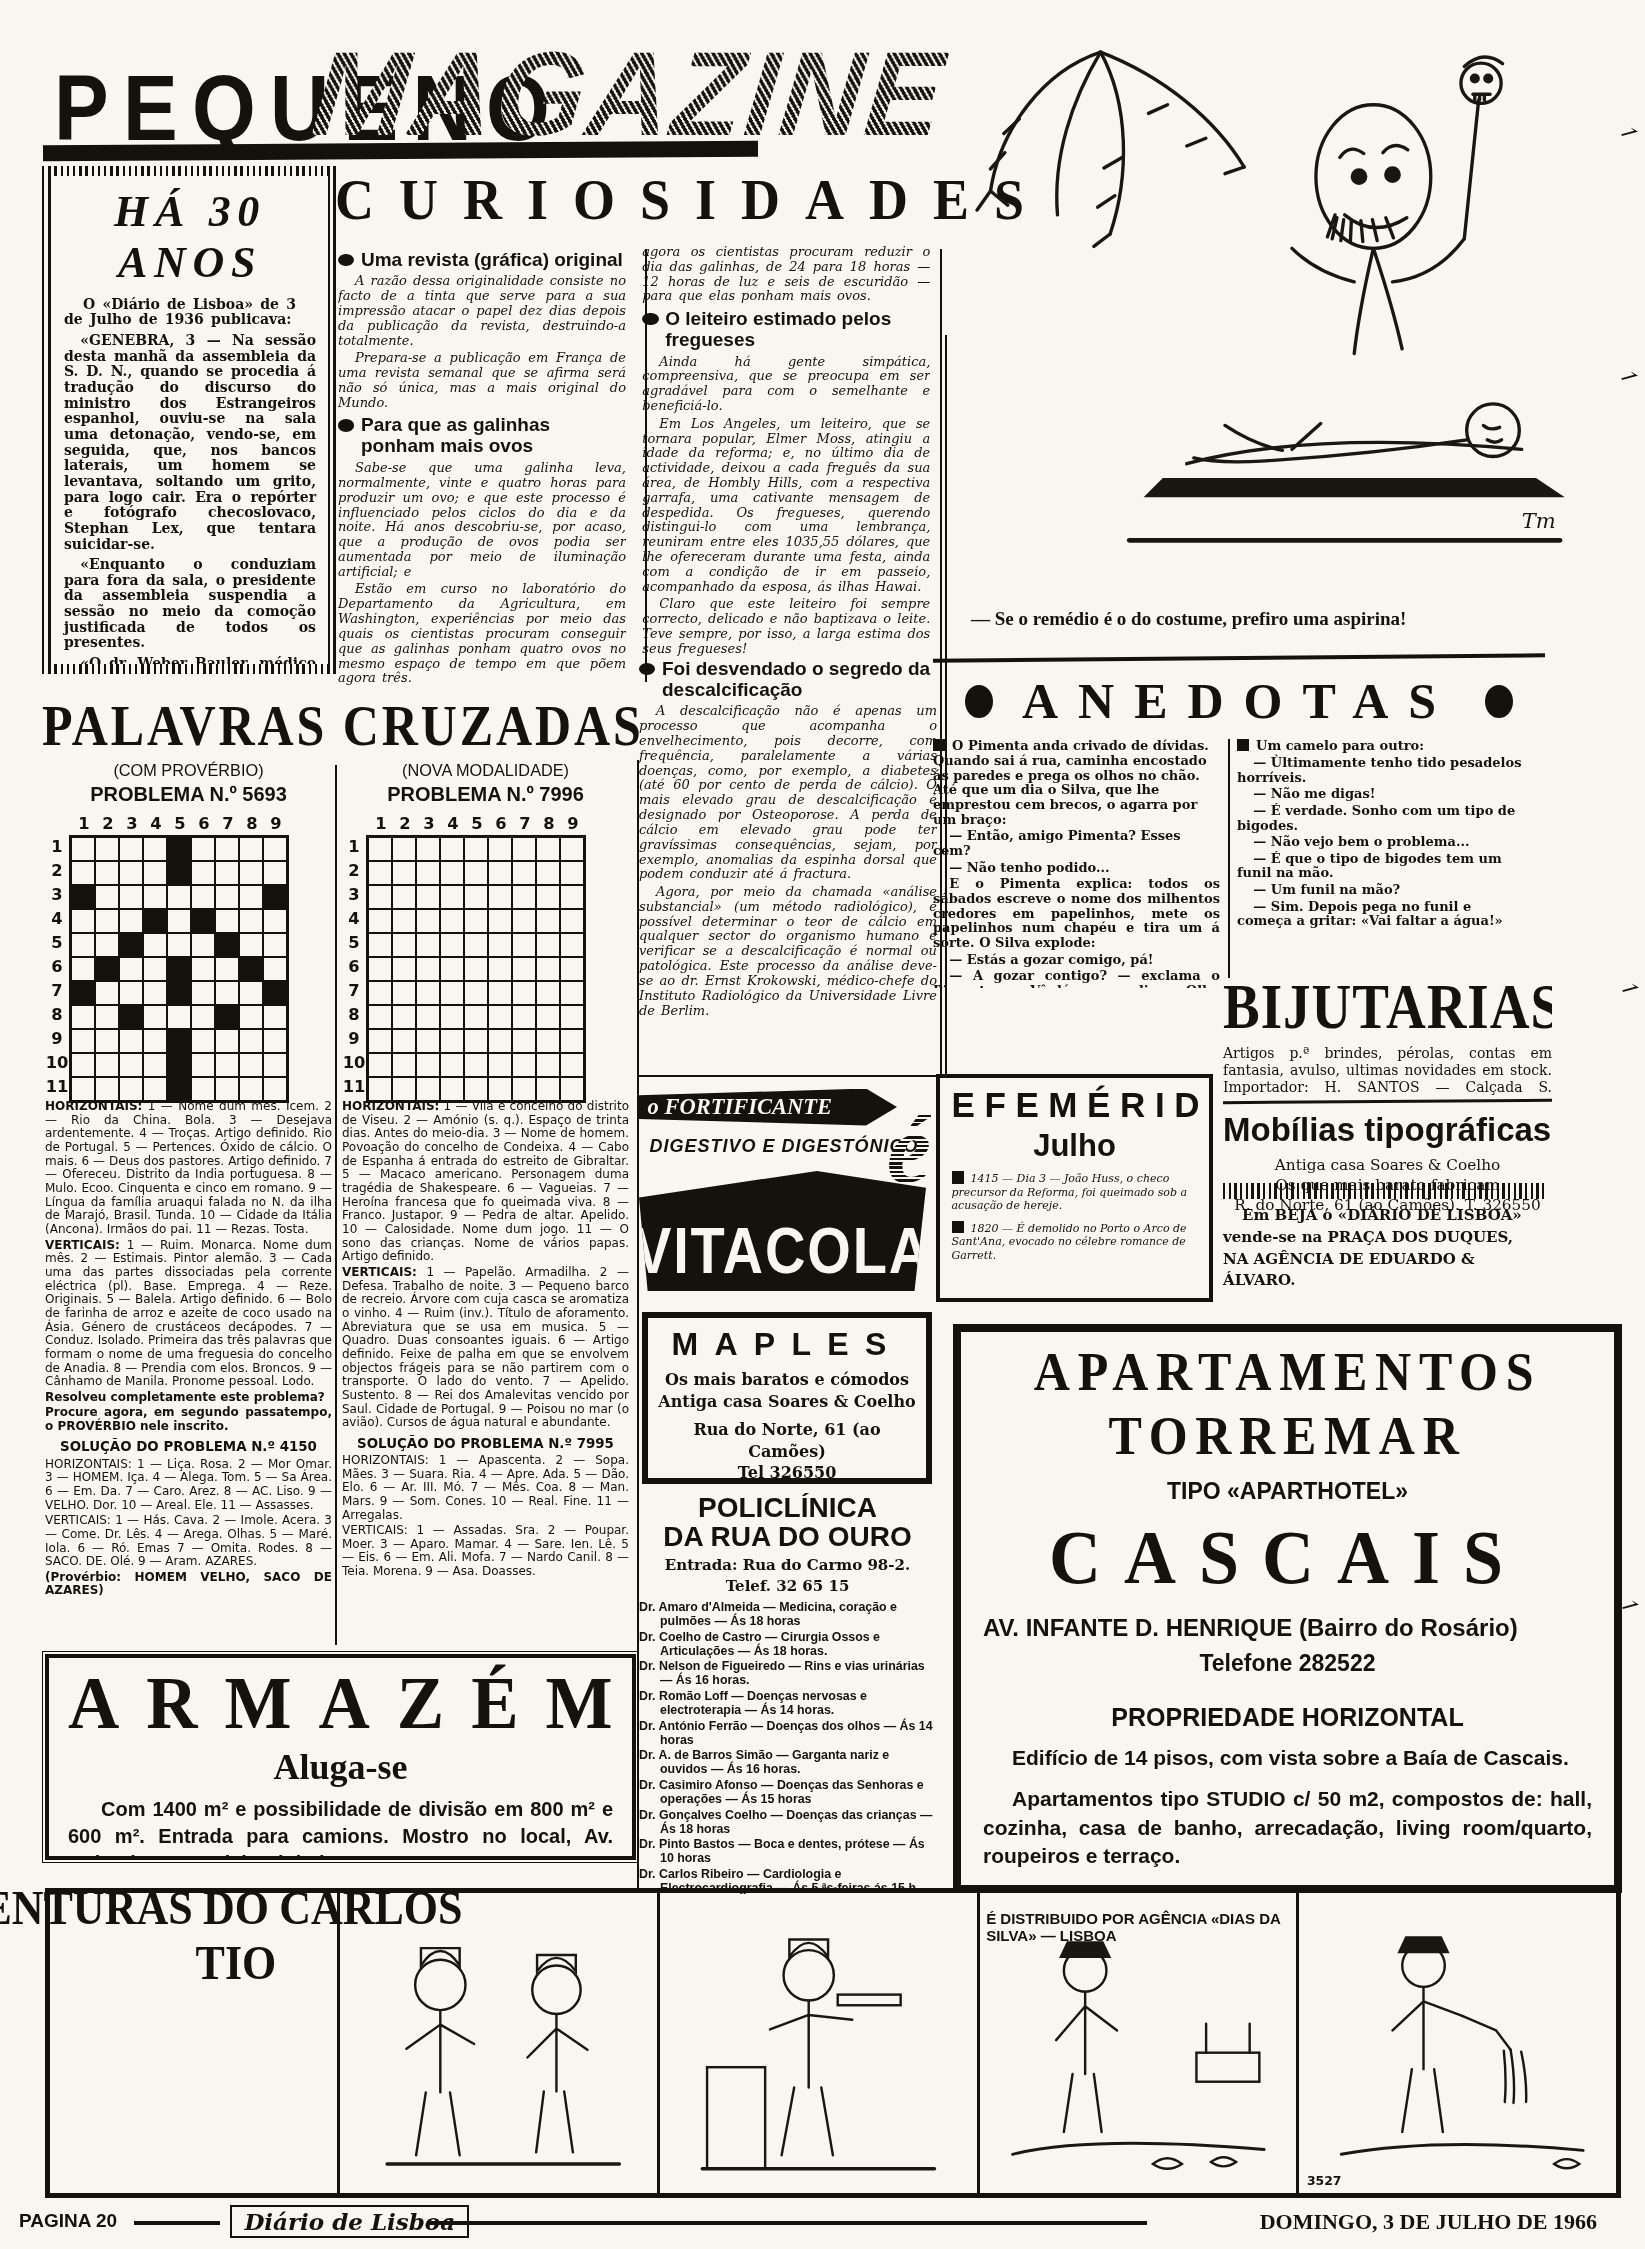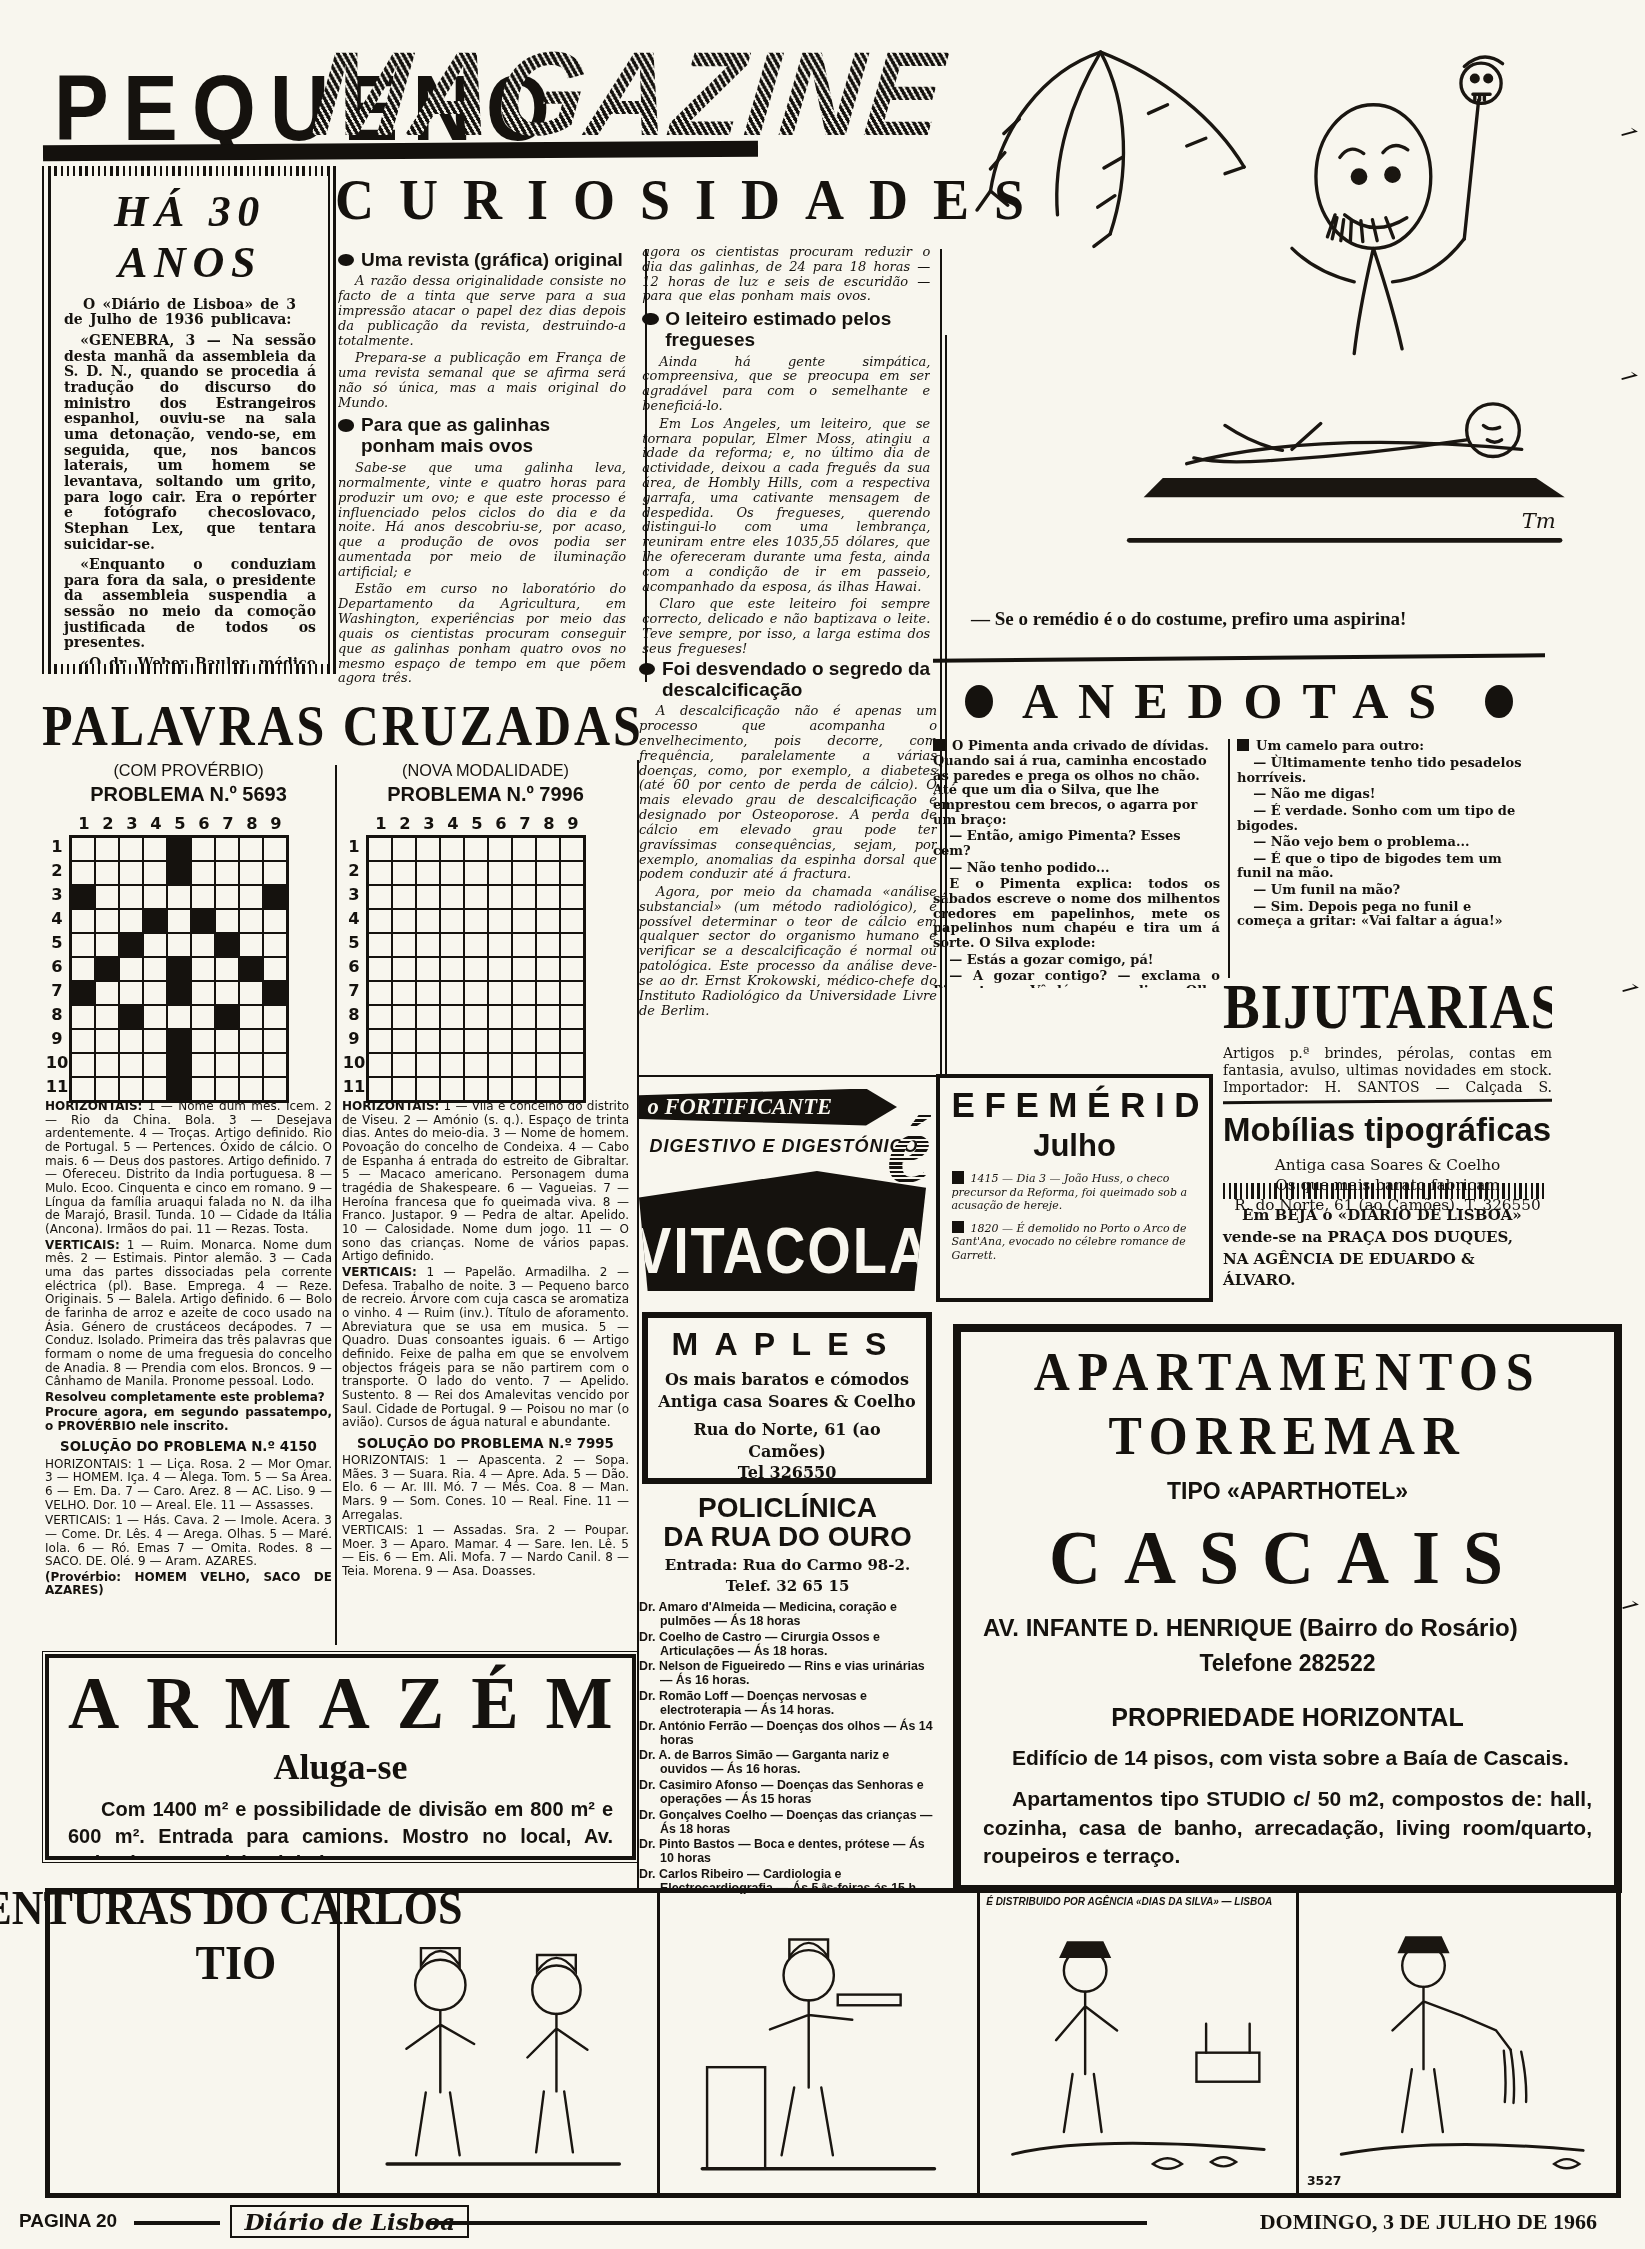--- a/index.html
+++ b/index.html
@@ -154,22 +154,22 @@
            text-align:justify;margin:0;text-indent:33px;}
 
   
   .comic{left:45px;top:1888px;width:1576px;height:310px;border:5.7px solid #15120e;box-sizing:border-box;
          display:flex;align-items:stretch;}
   .comic-title{width:287px;display:flex;justify-content:center;gap:2.9px;}
   .comic-title span{font-family:"Liberation Serif",serif;font-weight:bold;font-size:44px;text-align:center;
                     transform:scaleY(1.08);}
   .panel{flex:1;border-left:3.8px solid #15120e;position:relative;}
   .panel svg{width:100%;height:100%;}
-  .distrib{position:absolute;top:3px;left:6.7px;font-family:"Liberation Sans",sans-serif;font-weight:bold;
-           font-style:italic;font-size:10px;}
+  .distrib{position:absolute;top:17px;left:6.7px;font-family:"Liberation Sans",sans-serif;font-weight:bold;
+           font-size:15px;}
   .pnum{position:absolute;bottom:4.8px;left:7.7px;font-family:"DejaVu Sans",sans-serif;font-weight:bold;font-size:12.4px;}
 
   
   .footer{left:0;top:2205px;width:1645px;height:33px;}
   .f-page{position:absolute;left:19px;top:4.8px;font-family:"Liberation Sans",sans-serif;font-weight:900;font-size:19px;}
   .f-squig{position:absolute;top:16.3px;height:3.8px;background:#15120e;}
   .f-logo{position:absolute;left:230px;top:0;border:2.9px solid #15120e;padding:1px 12.4px;
           font-family:"DejaVu Serif",serif;font-weight:bold;font-style:italic;font-size:23px;}
   .f-date{position:absolute;right:48px;top:3.8px;font-family:"Liberation Serif",serif;font-weight:bold;font-size:22px;}
 

